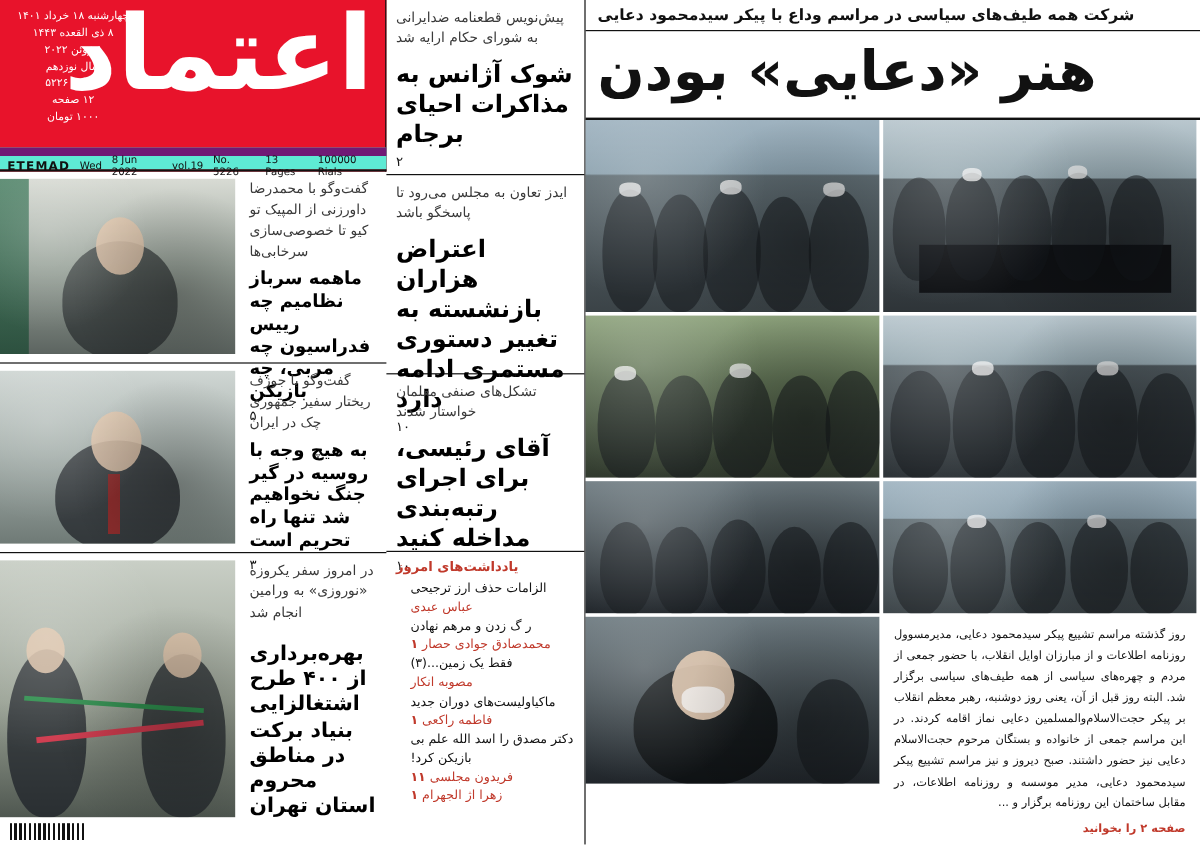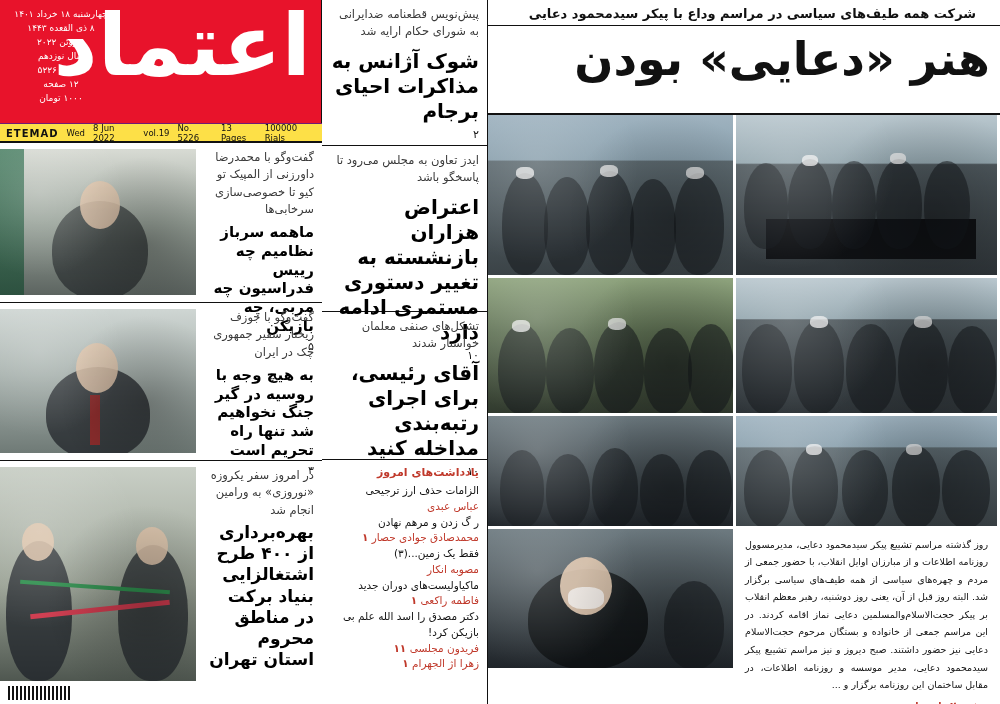--- a/index.html
+++ b/index.html
@@ -10,21 +10,21 @@
   }
   .page {
     position: relative;
     width: 1000px;
     height: 704px;
     background: #fff;
     overflow: hidden;
   }
 
   
-  .rtl { direction: rtl; unicode-bidi: embed; text-align: right; }
+  .rtl { direction: rtl; unicode-bidi: embed; text-align: left; }
   .hl { font-weight: bold; line-height: 1.25; }
   .kicker { font-size: 11.5px; color: #3a3a3a; line-height: 1.5; }
 
   
   .masthead {
     position: absolute; left: 0; top: 0; width: 322px; height: 143px;
     background: #e8132b;
     border-bottom: 2px solid #111;
     border-right: 1px solid #111;
   }
@@ -35,21 +35,21 @@
     line-height: 1; letter-spacing: -4px;
     direction: rtl;
   }
   .mast-dates {
     position: absolute; right: 206px; top: 8px; width: 108px;
     direction: rtl; text-align: center;
     color: #fff; font-size: 9px; line-height: 1.55;
   }
   .mast-white {
     position: absolute; left: 0; bottom: 0; width: 322px; height: 18px;
-    background: #fde047; border-top: 1px solid #701a75;
+    background: #5eead4; border-top: 7px solid #701a75;
   }
   .mast-white-inner {
     display: flex; align-items: center; gap: 8px;
     height: 18px; padding: 0 6px;
     font-size: 8.5px; color: #111;
   }
   .mast-etemad { font-weight: bold; font-size: 10px; letter-spacing: 1px; }
 
   
   .col1 { position: absolute; left: 0; top: 143px; width: 322px; height: 561px; }
@@ -71,23 +71,23 @@
   
   .main {
     position: absolute; left: 488px; top: 0; width: 512px; height: 704px;
   }
   .main-kicker {
     padding: 6px 24px 4px 10px;
     font-size: 13px; font-weight: bold; color: #111;
     border-bottom: 1px solid #111;
   }
   .main-title {
-    padding: 8px 10px 28px 10px;
+    padding: 8px 10px 13px 10px;
     font-size: 46px; font-weight: bold; color: #111;
-    text-align: right; line-height: 1.1;
+    text-align: left; line-height: 1.1;
     border-bottom: 2px solid #111;
   }
 
   .photogrid { position: relative; }
 
   
   .notes { padding: 6px 8px 6px 8px; }
   .notes-head { font-size: 11px; font-weight: bold; color: #c0392b; margin-bottom: 4px; }
   .note-row { font-size: 10.5px; line-height: 1.5; color: #111; margin-left: 12px; }
   .note-author { color: #c0392b; }
@@ -197,21 +197,21 @@
       <div class="photo ph interior" style="position:absolute;left:0;top:6px;width:196px;height:144px;">
         <div class="figblob" style="left:46px;top:58px;width:104px;height:92px;background:rgba(25,28,34,.7);"></div>
         <div class="facepill" style="left:76px;top:34px;width:42px;height:50px;"></div>
         <div style="position:absolute;left:90px;top:86px;width:10px;height:50px;background:#8c2d2d;"></div>
       </div>
     </div>
 
     <div class="story" style="height:243px;border-bottom:none;">
       <div class="pad rtl" style="position:absolute;right:0;top:0;width:122px;">
         <div class="kicker">در امروز سفر یکروزه «نوروزی» به ورامین انجام شد</div>
-        <div class="hl rtl" style="font-size:17px;margin-top:3px;">بهره‌برداری از ۴۰۰ طرح اشتغالزایی بنیاد برکت در مناطق محروم استان تهران</div>
+        <div class="hl rtl" style="font-size:17px;margin-top:16px;">بهره‌برداری از ۴۰۰ طرح اشتغالزایی بنیاد برکت در مناطق محروم استان تهران</div>
 
       </div>
       <div class="photo ph ribbon" style="position:absolute;left:0;top:6px;width:196px;height:214px;">
         <div class="figblob" style="left:6px;top:74px;width:66px;height:140px;background:rgba(30,34,40,.75);"></div>
         <div class="facepill" style="left:22px;top:56px;width:32px;height:38px;"></div>
         <div class="figblob" style="left:118px;top:78px;width:70px;height:136px;background:rgba(30,34,40,.7);"></div>
         <div class="facepill" style="left:136px;top:60px;width:32px;height:38px;"></div>
         <div style="position:absolute;left:30px;top:140px;width:140px;height:5px;background:#cf3b4e;transform:rotate(-6deg);"></div>
         <div style="position:absolute;left:20px;top:118px;width:150px;height:4px;background:#2f8f4e;transform:rotate(4deg);"></div>
       </div>

